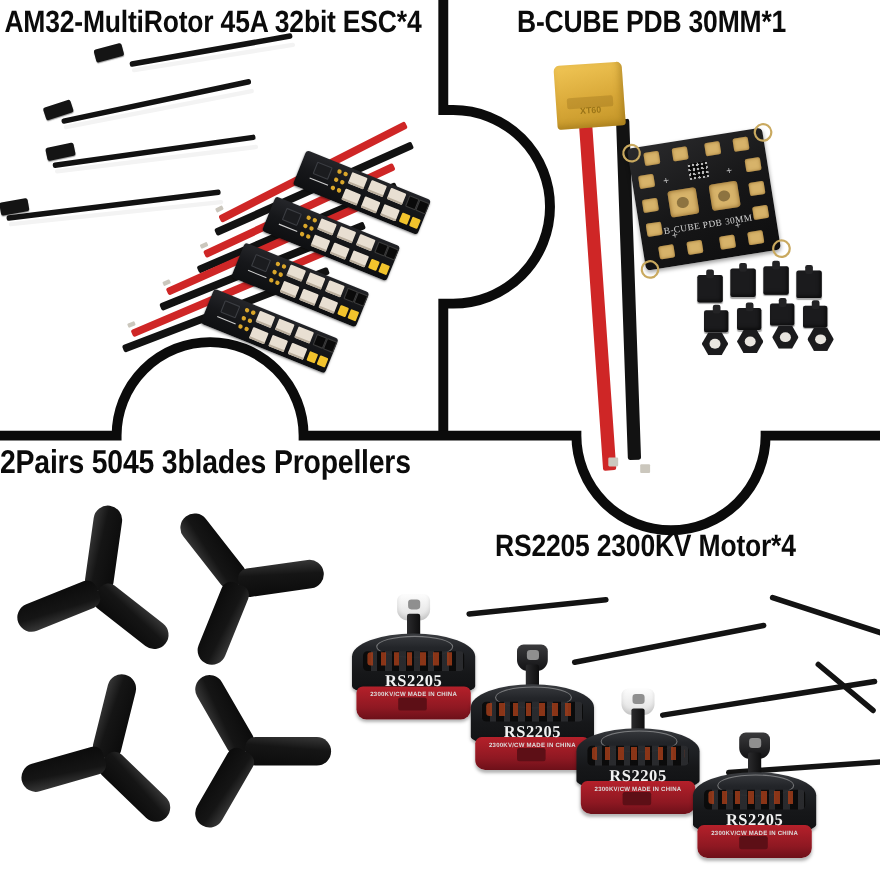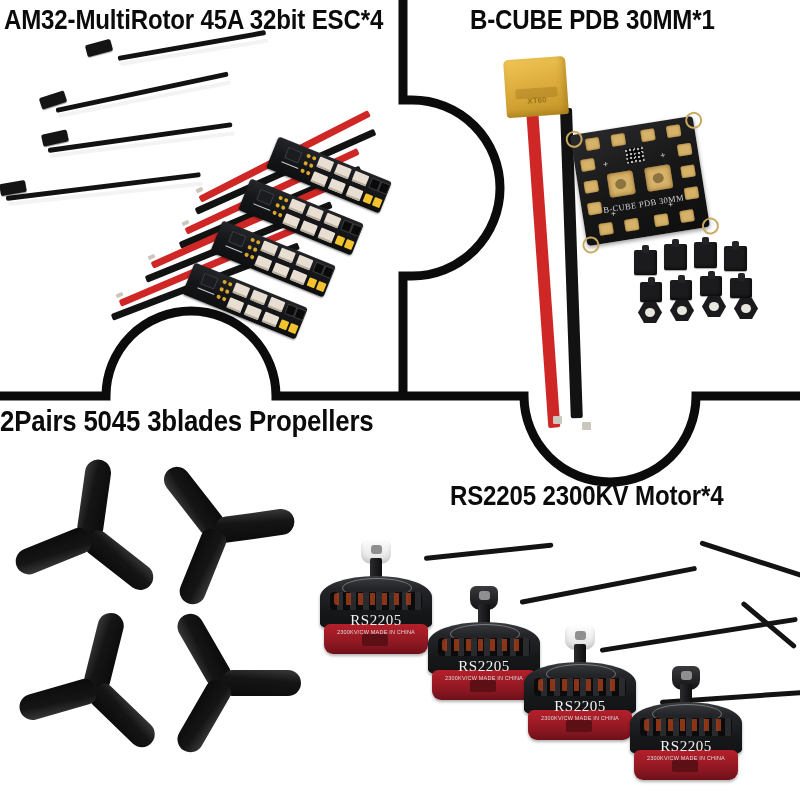--- a/index.html
+++ b/index.html
@@ -98,21 +98,21 @@
     border-radius:13px 13px 9px 9px;
     transform-origin:50% 100%;
   }
   .prop .hub{
     position:absolute;left:50%;top:50%;width:26px;height:26px;margin:-13px 0 0 -13px;
     background:#161616;border-radius:50%;box-shadow:0 0 0 1px #2a2a2a;
   }
   .prop .hub::after{content:"";position:absolute;left:8px;top:8px;width:10px;height:10px;background:#fff;border-radius:50%;}
 
   
-  .motor{position:absolute;width:112px;height:96px;transform-origin:center;}
+  .motor{position:absolute;width:112px;height:96px;transform-origin:center;font-weight:bold;}
   .motor .bell{
     position:absolute;left:0;top:14px;width:112px;height:58px;
     background:linear-gradient(180deg,#3a3c40 0%,#232529 22%,#161719 62%,#101113 100%);
     border-radius:50%/36% 36% 18% 18%;
     box-shadow:0 2px 3px rgba(0,0,0,.35);
   }
   .motor .vents{position:absolute;left:10px;top:30px;width:92px;height:18px;
     background:repeating-linear-gradient(90deg,#0a0a0a 0 7px,#2a2b2e 7px 13px);
     border-radius:4px;opacity:.95;}
   .motor .cop{position:absolute;left:14px;top:31px;width:84px;height:12px;

